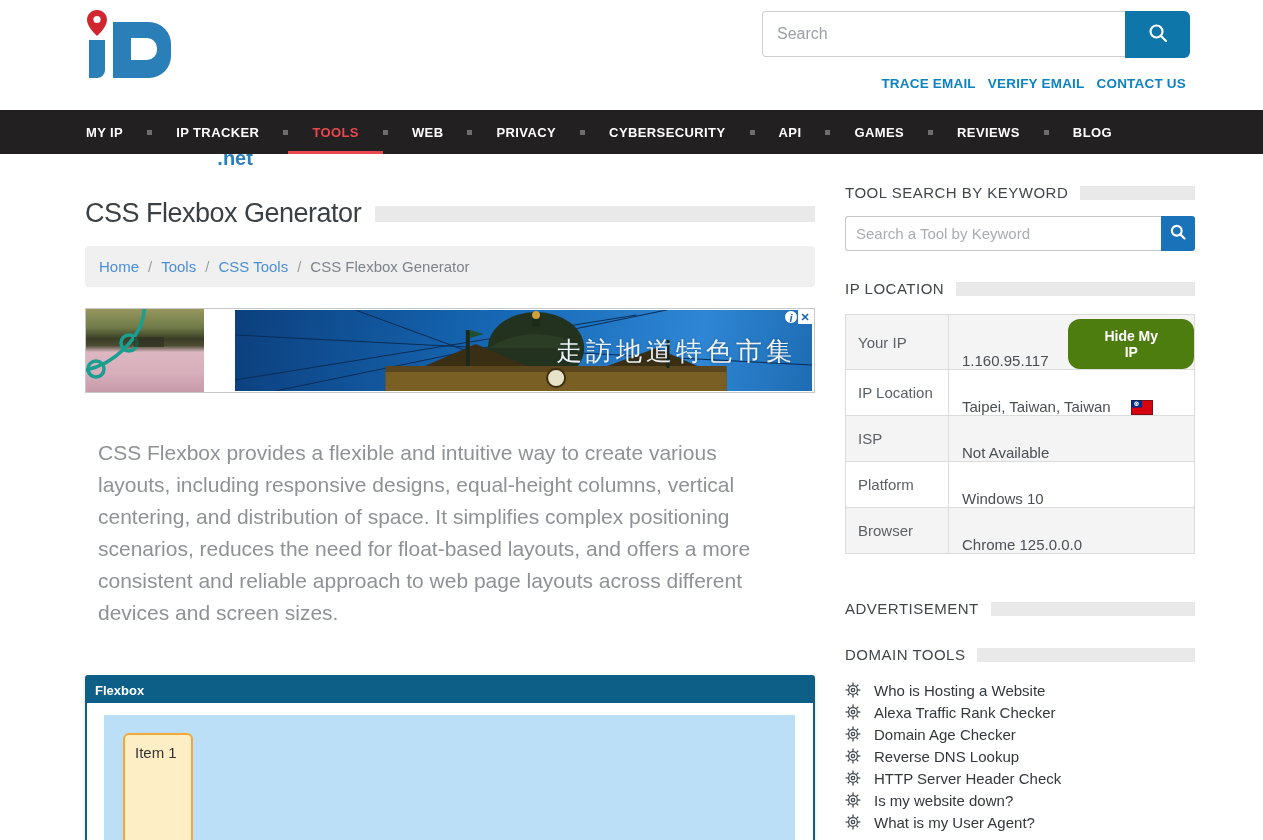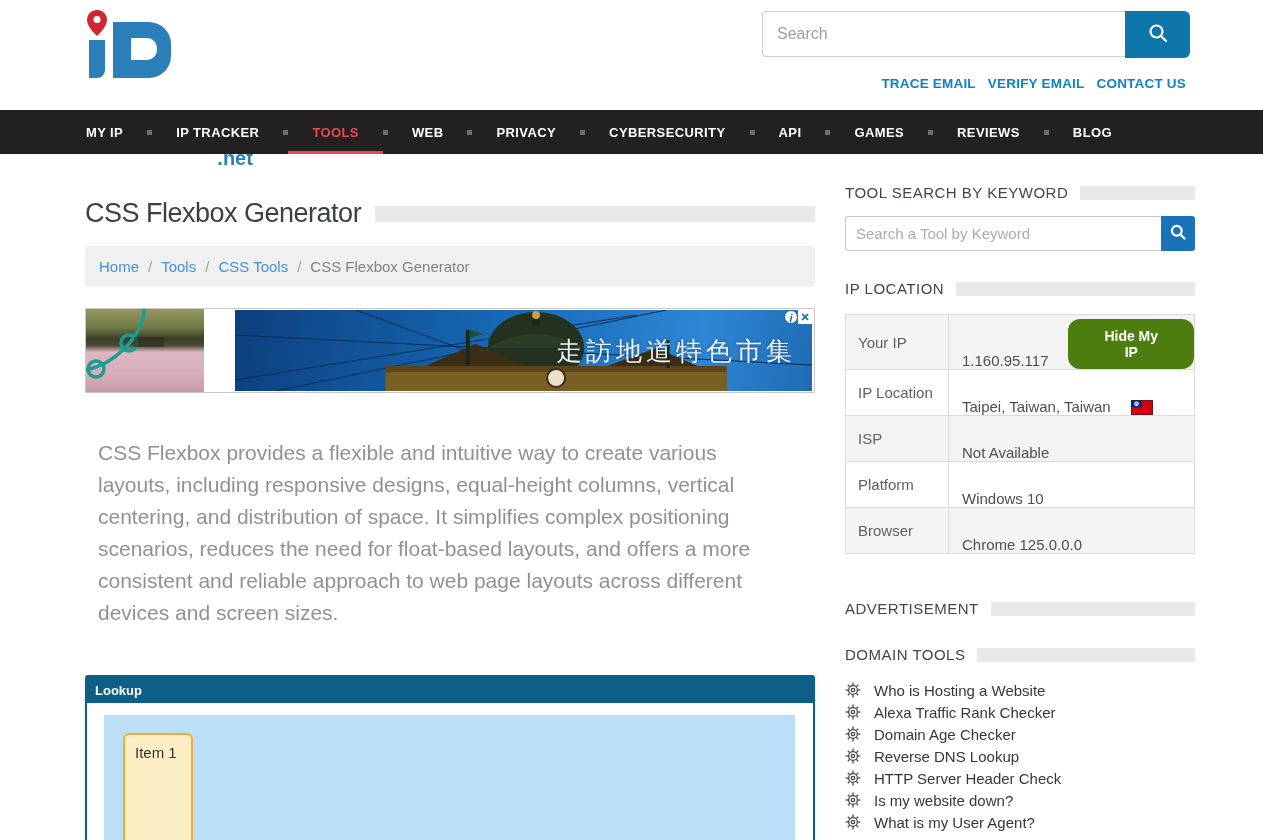--- a/index.html
+++ b/index.html
@@ -209,21 +209,21 @@
       </div>
       <div class="ad-badges">
         <span class="ad-badge" style="border-radius:50%;border:1px solid #1668b5;font-style:italic;">i</span>
         <span class="ad-badge">✕</span>
       </div>
     </div>
 
     <p class="description">CSS Flexbox provides a flexible and intuitive way to create various layouts, including responsive designs, equal-height columns, vertical centering, and distribution of space. It simplifies complex positioning scenarios, reduces the need for float-based layouts, and offers a more consistent and reliable approach to web page layouts across different devices and screen sizes.</p>
 
     <div class="preview-panel">
-      <div class="preview-header">Lookup</div>
+      <div class="preview-header">Flexbox</div>
       <div class="preview-body">
         <div class="flex-container" id="flex-container">
             <div class="flex-item">Item 1</div>
           </div>
       </div>
     </div>
   </div>
 
   <div class="sidebar">
 

